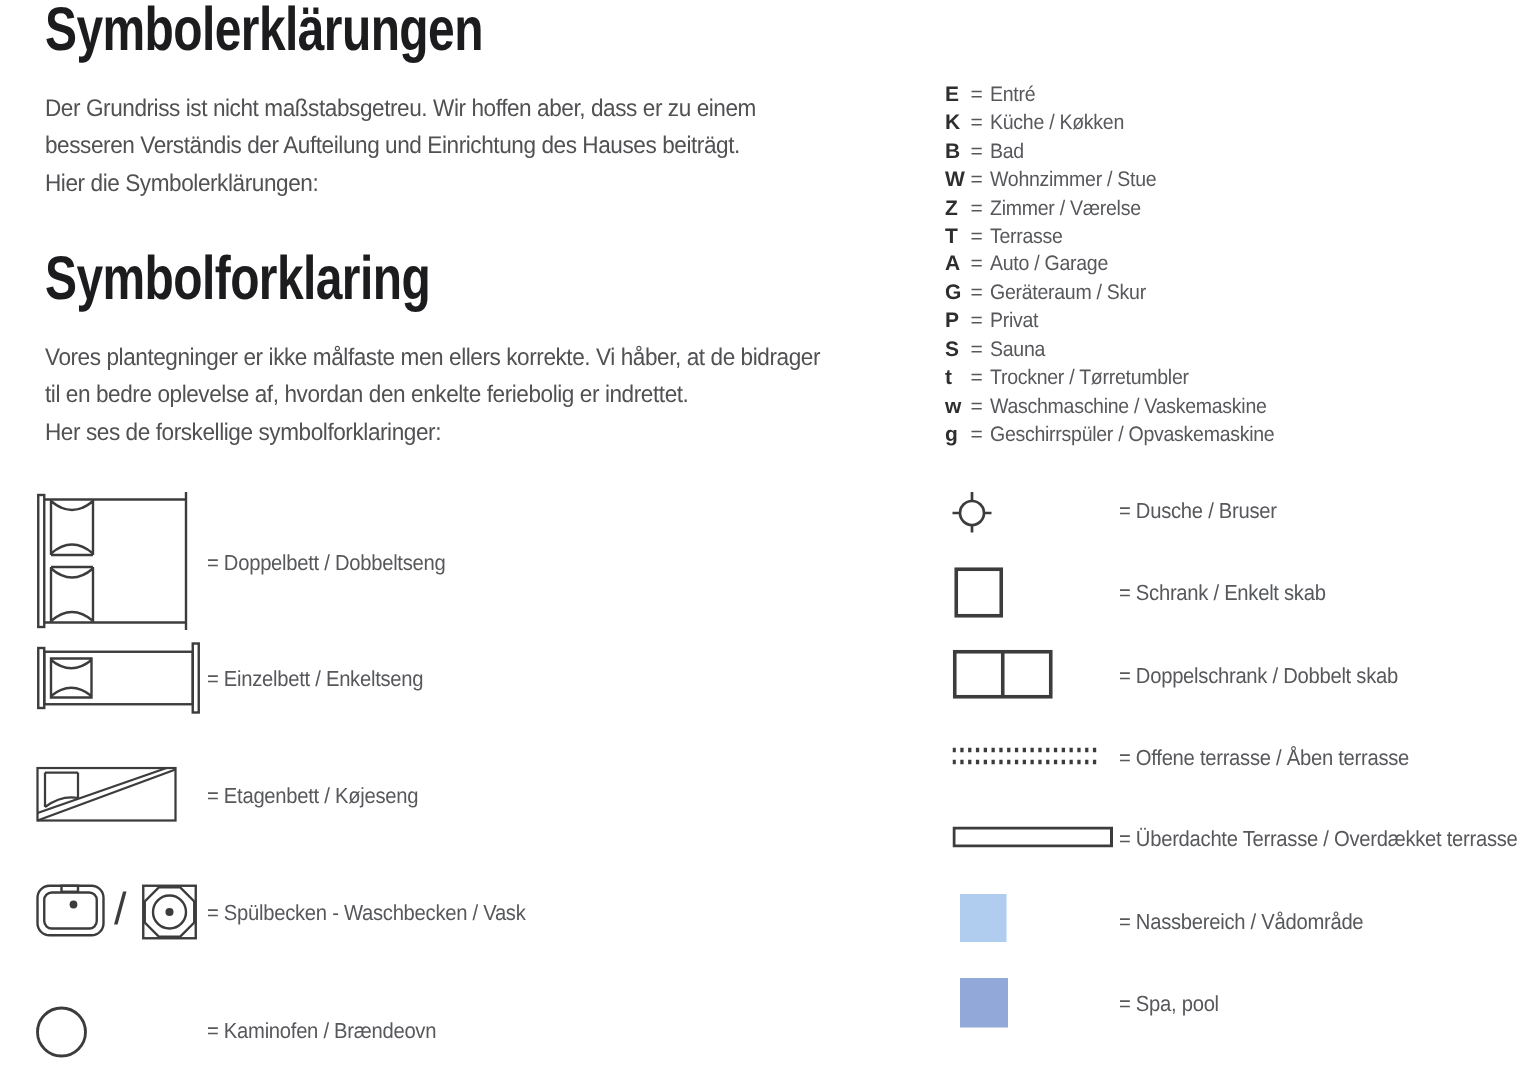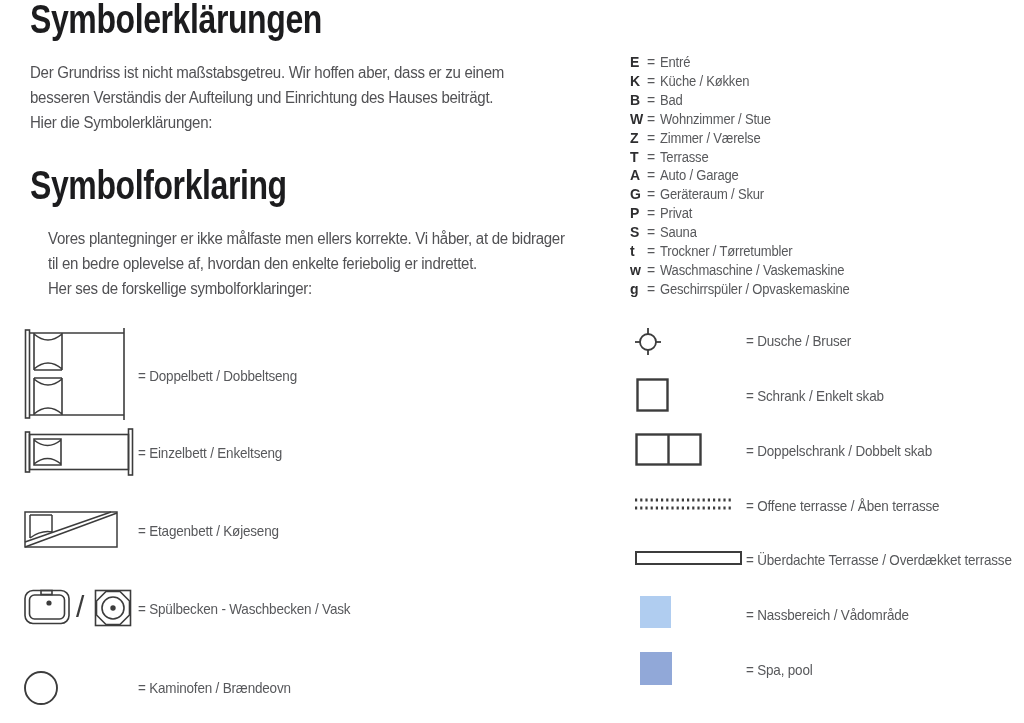--- a/index.html
+++ b/index.html
@@ -36,21 +36,21 @@
 <div class="abs title" style="left:30px;top:-3px;">Symbolerklärungen</div>
 
 <div class="abs para" style="left:30px;top:60px;">
   <div>Der Grundriss ist nicht maßstabsgetreu. Wir hoffen aber, dass er zu einem</div>
   <div>besseren Verständis der Aufteilung und Einrichtung des Hauses beiträgt.</div>
   <div>Hier die Symbolerklärungen:</div>
 </div>
 
 <div class="abs title" style="left:30px;top:163px;">Symbolforklaring</div>
 
-<div class="abs para" style="left:48px;top:226px;">
+<div class="abs para" style="left:30px;top:226px;">
   <div>Vores plantegninger er ikke målfaste men ellers korrekte. Vi håber, at de bidrager</div>
   <div>til en bedre oplevelse af, hvordan den enkelte feriebolig er indrettet.</div>
   <div>Her ses de forskellige symbolforklaringer:</div>
 </div>
 
 <div class="abs" style="left:24px;top:327px;">
   <svg width="105" height="94" viewBox="0 0 105 94" fill="none" stroke="#3c3c3c" stroke-width="1.6">
     <rect x="1.5" y="3" width="4" height="88"></rect>
     <line x1="5.5" y1="6" x2="100" y2="6"></line>
     <line x1="5.5" y1="88" x2="100" y2="88"></line>

